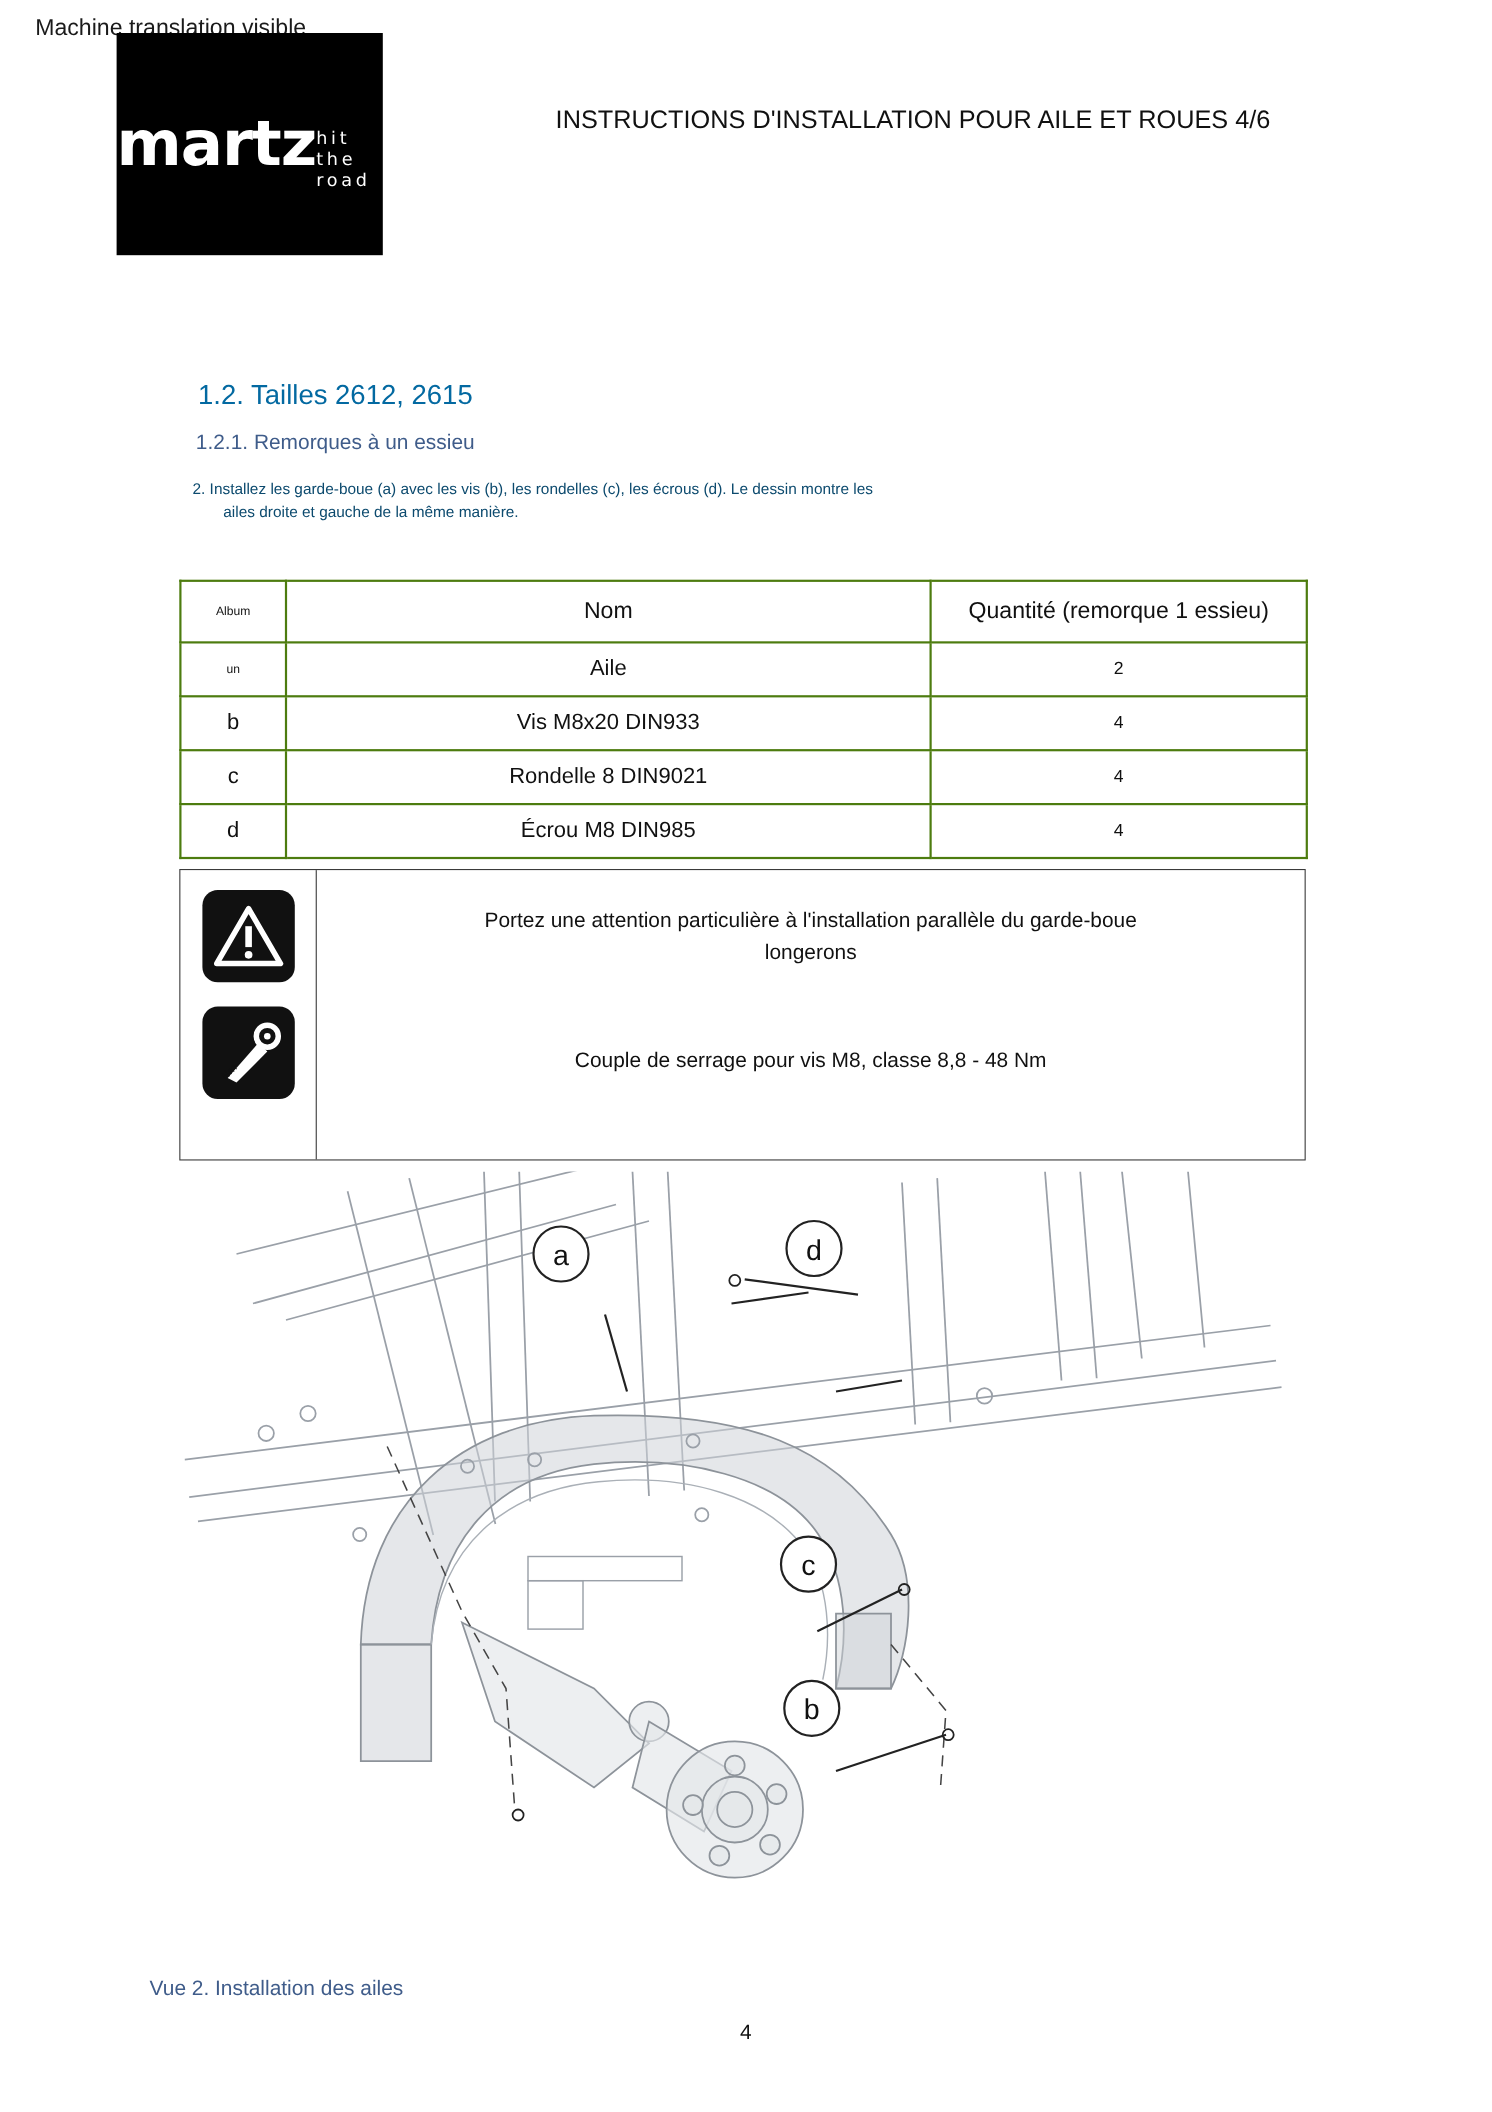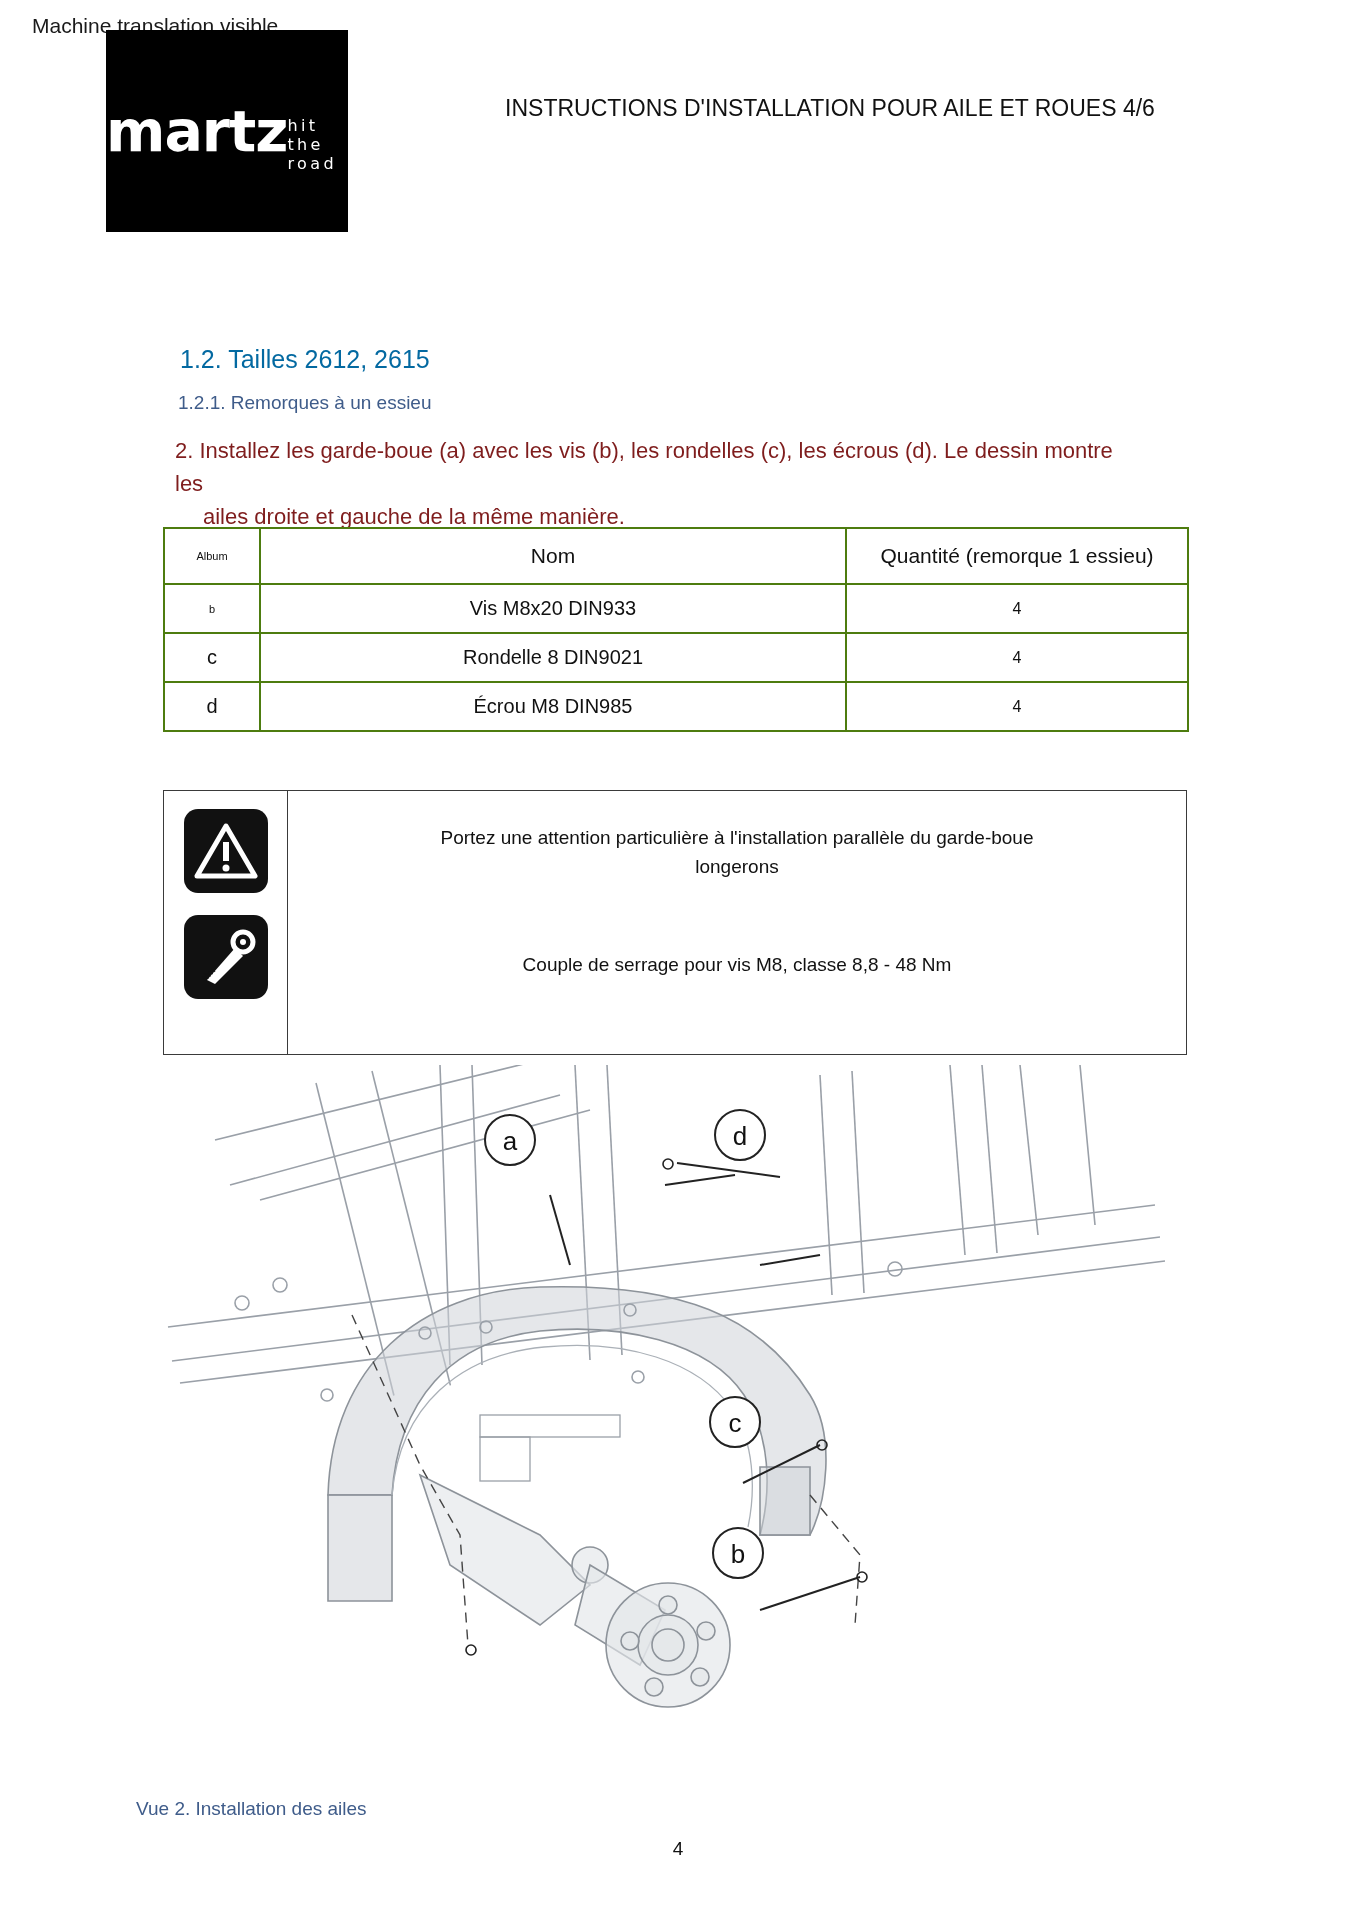--- a/index.html
+++ b/index.html
@@ -79,23 +79,23 @@
     top: 392px;
     left: 178px;
     font-size: 19px;
     color: #3f5c8a;
   }
   .para {
     position: absolute;
     top: 434px;
     left: 175px;
     width: 940px;
-    font-size: 22px;
+    font-size: 14px;
     line-height: 1.5;
-    color: #7f1d1d;
+    color: #0c4a6e;
   }
   .para .para-indent {
     display: block;
     padding-left: 28px;
   }
 
   
   .parts-table {
     position: absolute;
     top: 527px;
@@ -243,20 +243,25 @@
 
   <table class="parts-table">
     <thead>
       <tr>
         <td class="col-id small">Album</td>
         <td>Nom</td>
         <td class="col-qty">Quantité (remorque 1 essieu)</td>
       </tr>
     </thead>
     <tbody>
+      <tr>
+        <td class="col-id idcell">un</td>
+        <td>Aile</td>
+        <td class="col-qty qtycell">2</td>
+      </tr>
       <tr>
         <td class="col-id idcell">b</td>
         <td>Vis M8x20 DIN933</td>
         <td class="col-qty qtycell">4</td>
       </tr>
       <tr>
         <td class="col-id idcell">c</td>
         <td>Rondelle 8 DIN9021</td>
         <td class="col-qty qtycell">4</td>
       </tr>

